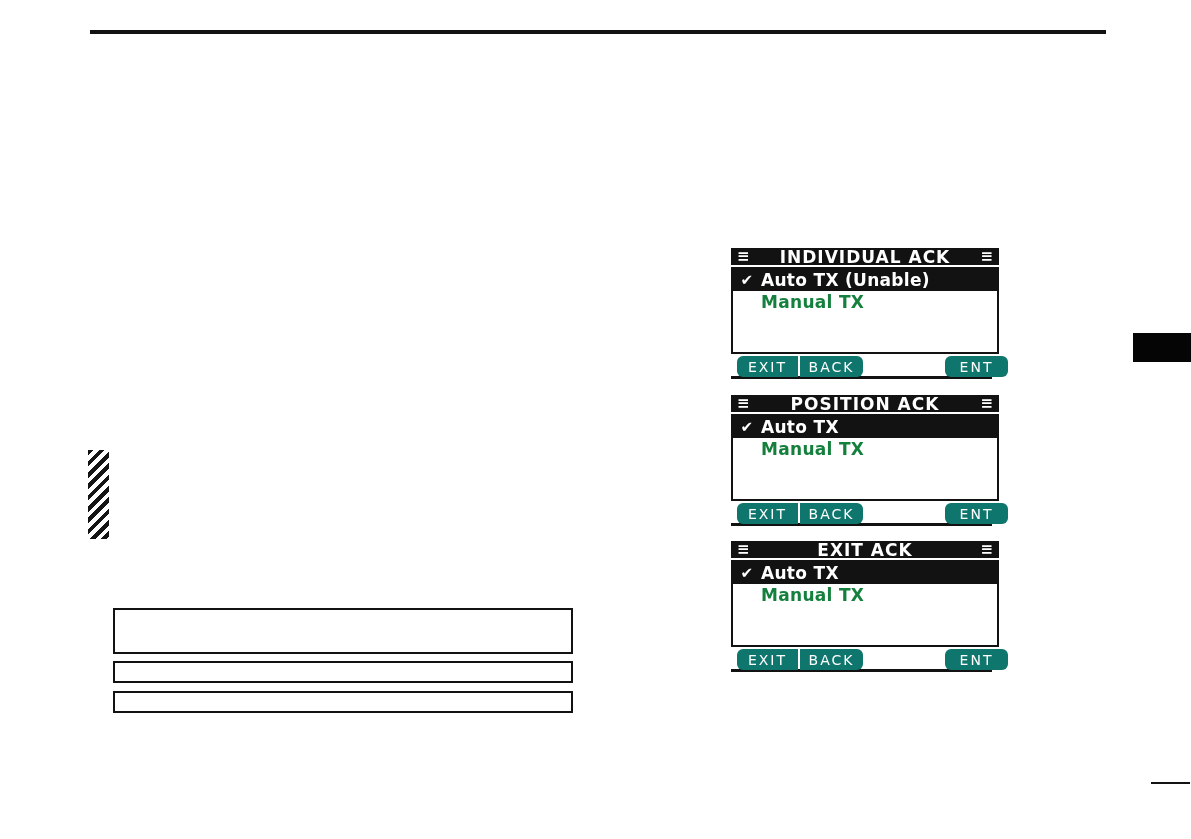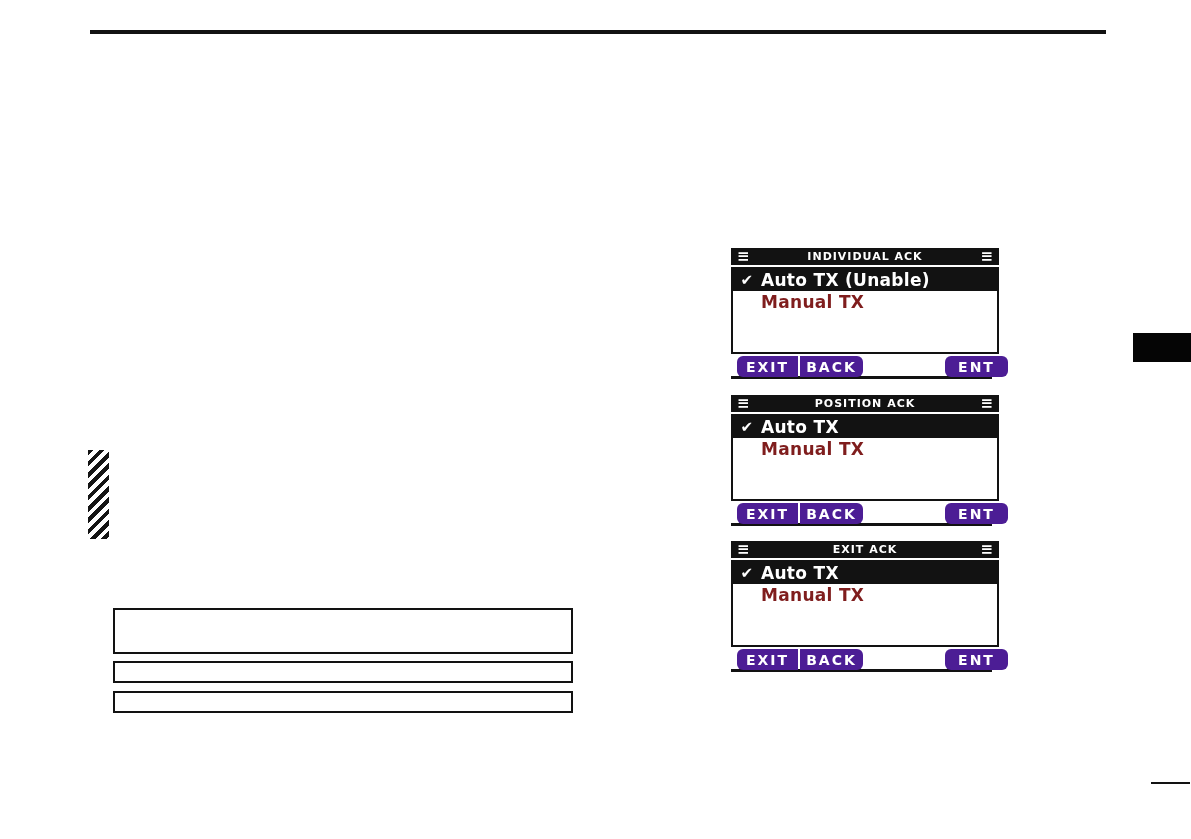--- a/index.html
+++ b/index.html
@@ -50,51 +50,52 @@
   .lcd-titlebar {
     height: 17px; background: #121212;
     display: flex; align-items: center; justify-content: space-between;
     padding: 0 6px;
   }
   .menu-glyph {
     color: #ffffff; font-weight: bold; font-size: 15px; line-height: 15px;
   }
   .lcd-title {
     flex: 1; text-align: center;
-    color: #ffffff; font-weight: bold; font-size: 11px;
+    color: #ffffff; font-weight: bold; font-size: 17px;
     letter-spacing: 1px; white-space: nowrap;
+    text-decoration: underline;
     text-underline-offset: 2px;
   }
 
   .lcd-list {
     margin-top: 2px; height: 87px;
     border: 2px solid #121212; background: #ffffff;
     overflow: hidden;
   }
   .lcd-row {
     height: 22px; display: flex; align-items: center;
-    font-size: 17px; font-weight: bold; color: #7f1d1d;
+    font-size: 17px; font-weight: bold; color: #15803d;
     white-space: nowrap; letter-spacing: 0.3px;
   }
   .lcd-row.selected { background: #121212; color: #ffffff; }
   .check-cell {
     width: 28px; text-align: center; flex: 0 0 28px;
     font-size: 15px; line-height: 15px;
   }
 
   .softkey-bar { position: absolute; left: 0; right: 0; bottom: 0; height: 24px; }
   .lcd-bezel-line {
     position: absolute; left: 0; bottom: 0;
     width: 261px; height: 3px; background: #121212;
   }
   .softkey {
     position: absolute; bottom: 2px; height: 21px;
-    background: #4c1d95; color: #ffffff;
+    background: #0f766e; color: #ffffff;
     display: flex; align-items: center; justify-content: center;
-    font-size: 14px; font-weight: bold; letter-spacing: 2px;
+    font-size: 14px; font-weight: normal; letter-spacing: 2px;
     white-space: nowrap;
   }
   .softkey-exit { left: 6px;   width: 61px; border-radius: 6px 0 0 6px; }
   .softkey-back { left: 69px;  width: 63px; border-radius: 0 6px 6px 0; }
   .softkey-ent  { left: 194px; width: 63px; border-radius: 6px; margin-left: 20px; }
 </style>
 </head>
 <body>
 
 <div class="top-rule"></div>

